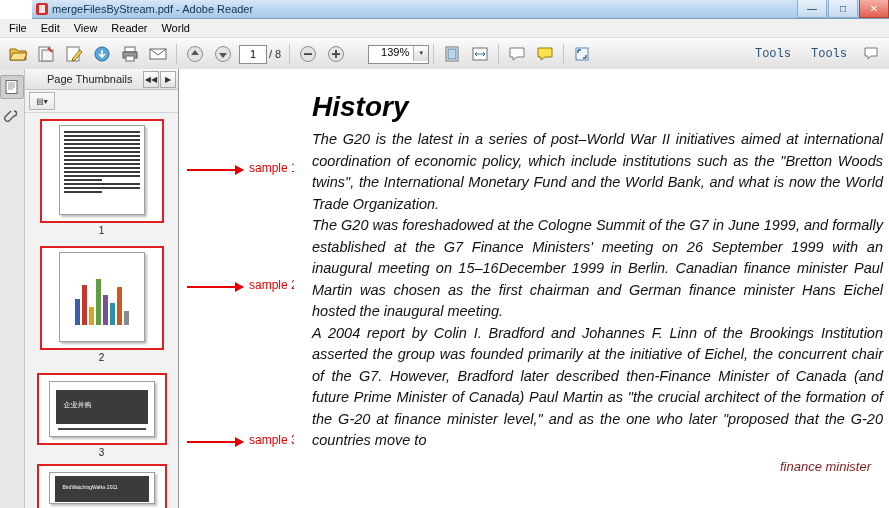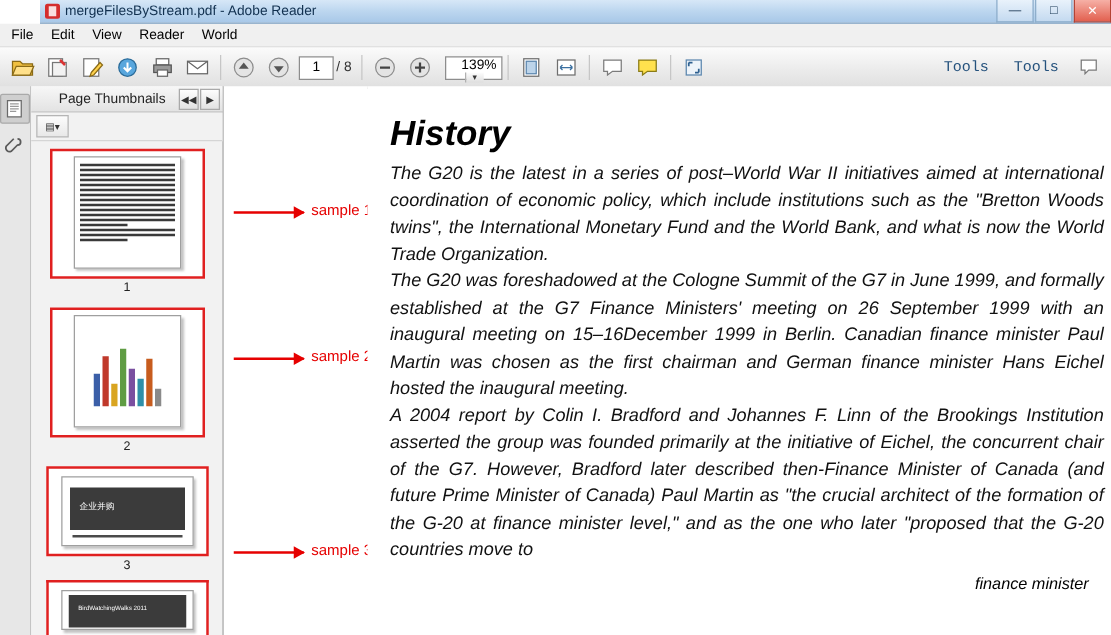--- a/index.html
+++ b/index.html
@@ -123,23 +123,22 @@
   .page-total {
     font-size: 11px;
     color: #333;
     margin-right: 4px;
   }
   .zoom-box {
     height: 17px;
     border: 1px solid #8d8d8d;
     background: #fff;
     display: flex;
-    align-items: center;
-    margin-left: 6px;
-    flex-direction: column;
+    align-items: flex-start;
+    margin-left: 18px;
   }
   .zoom-val {
     font-size: 11px;
     padding: 0 4px;
     width: 36px;
     text-align: right;
   }
   .zoom-arrow {
     width: 14px; height: 15px;
     background: linear-gradient(to bottom, #fdfdfd, #dedede);
@@ -372,21 +371,21 @@
     line-height: 21.5px;
     text-align: justify;
     margin: 0 0 0 0;
     color: #111;
   }
   .watermark {
     position: absolute;
     right: 18px;
     bottom: 34px;
     font-size: 13px;
-    color: #000000;
+    color: #7f1d1d;
   }
   svg { display: block; }
 </style>
 </head>
 <body>
 
 <div class="titlebar">
   <div class="app-icon"></div>
   <span class="title-text">mergeFilesByStream.pdf - Adobe Reader</span>
   <div class="win-buttons">

